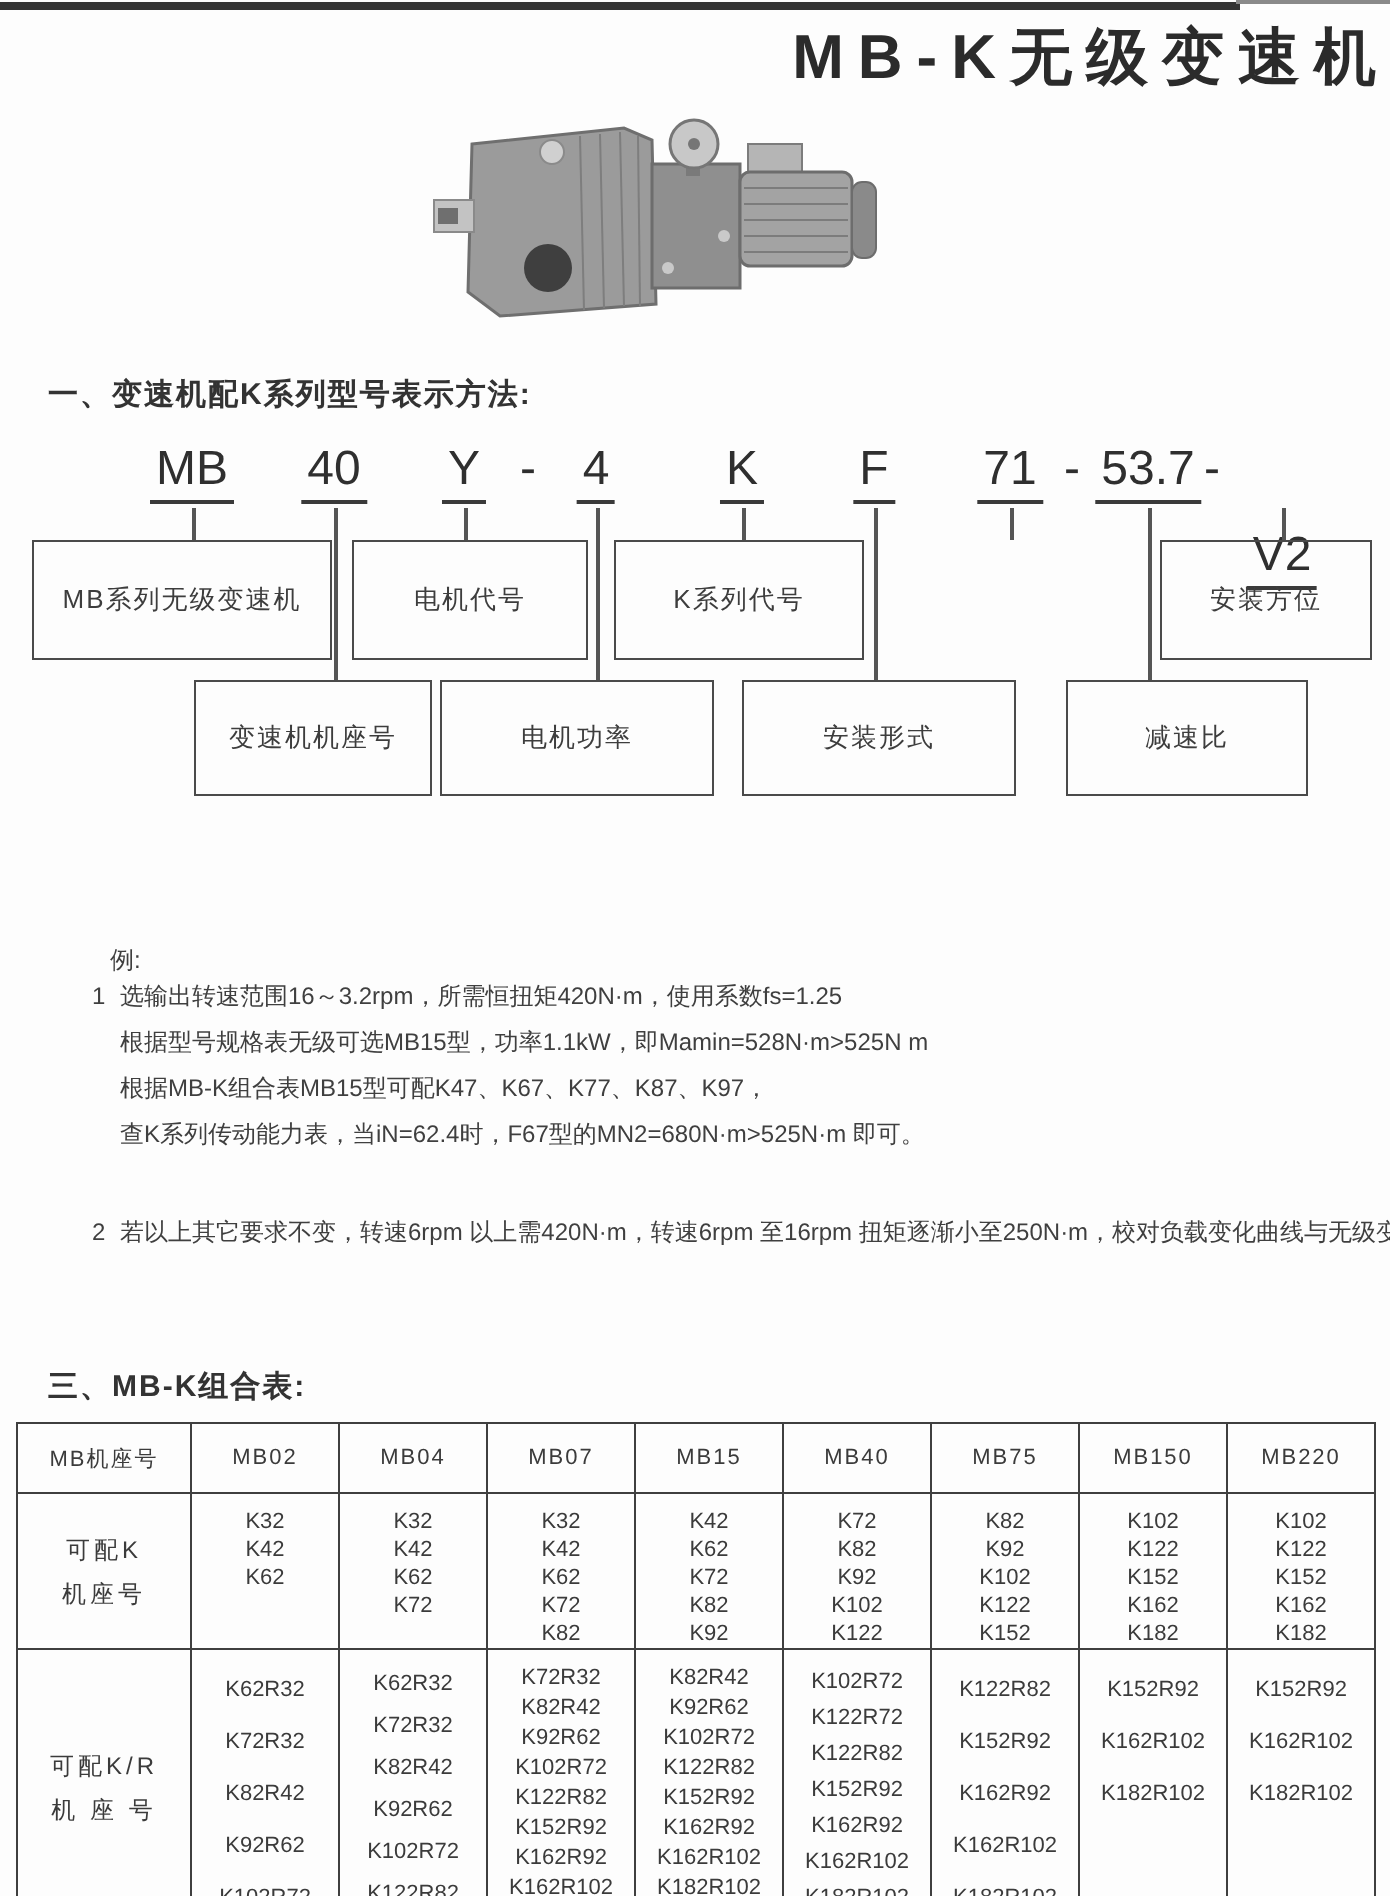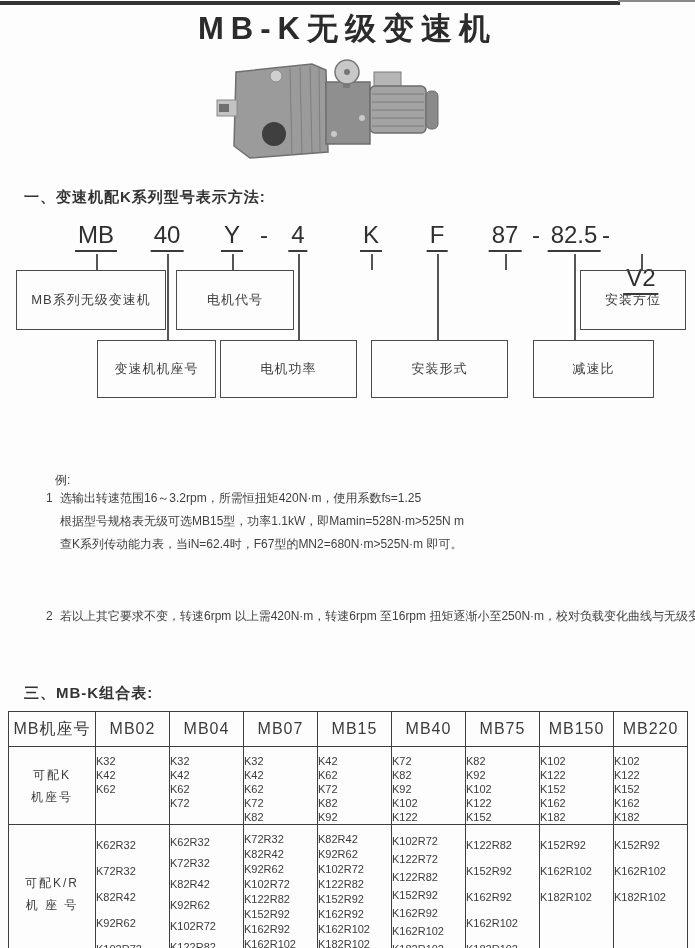--- a/index.html
+++ b/index.html
@@ -13,21 +13,21 @@
   }
   .page{position:absolute;left:0;top:0;width:695px;height:948px;}
 
   
   .top-bar{position:absolute;left:0;top:1px;width:620px;height:4px;background:#343434;}
   .top-bar-right{position:absolute;left:618px;top:0;width:77px;height:2px;background:#8a8a8a;}
 
   
   .doc-title{
     position:absolute;left:0;top:8px;width:695px;
-    text-align:center;font-size:31px;font-weight:700;letter-spacing:7px;
+    text-align:right;font-size:31px;font-weight:700;letter-spacing:7px;
     color:#2b2b2b;white-space:nowrap;
   }
 
   
   .photo{position:absolute;left:216px;top:56px;width:228px;height:114px;}
 
   
   .sec-heading{position:absolute;left:24px;font-size:15px;font-weight:700;color:#333;letter-spacing:1px;}
   .sec1{top:188px;}
   .sec2{top:438px;}
@@ -79,28 +79,28 @@
 
   
   .combo-table{
     position:absolute;left:8px;top:711px;width:680px;
     border-collapse:collapse;table-layout:fixed;
     font-size:11px;color:#3b3b3b;
   }
   .combo-table col.label-col{width:87px;}
   .combo-table th,.combo-table td{border:1.5px solid #3f3f3f;padding:0;}
   .combo-table thead tr{height:35px;}
-  .combo-table thead th{font-size:16px;font-weight:400;text-align:center;letter-spacing:1px;}
+  .combo-table thead th{font-size:11px;font-weight:400;text-align:center;letter-spacing:1px;}
   .combo-table tr.data-row-0{height:73px;}
   .combo-table tr.data-row-1{height:122px;}
   .combo-table tbody th{
     font-size:12px;font-weight:400;text-align:center;vertical-align:middle;
     line-height:22px;letter-spacing:2px;
   }
-  .combo-table td{text-align:left;vertical-align:top;padding-top:7px;}
+  .combo-table td{text-align:center;vertical-align:top;padding-top:7px;}
   .combo-table td div{white-space:nowrap;}
 </style>
 </head>
 <body>
 
 <div class="page">
 
   <div class="top-bar"></div>
   <div class="top-bar-right"></div>
 
@@ -146,54 +146,56 @@
   <div class="sec-heading sec1">一、变速机配K系列型号表示方法:</div>
 
   <div class="diagram">
     <span class="code-part u cp0">MB</span>
     <span class="code-part u cp1">40</span>
     <span class="code-part u cp2">Y</span>
     <span class="code-part cp3">-</span>
     <span class="code-part u cp4">4</span>
     <span class="code-part u cp5">K</span>
     <span class="code-part u cp6">F</span>
-    <span class="code-part u cp7">87</span>
+    <span class="code-part u cp7">71</span>
     <span class="code-part cp8">-</span>
-    <span class="code-part u cp9">82.5</span>
+    <span class="code-part u cp9">53.7</span>
     <span class="code-part cp10">-</span>
     <span class="code-part u cp11">V2</span>
 
     <div class="conn short cx0"></div>
     <div class="conn short cx1"></div>
     <div class="conn short cx2"></div>
     <div class="conn short cx3"></div>
     <div class="conn short cx4"></div>
     <div class="conn long cx5"></div>
     <div class="conn long cx6"></div>
     <div class="conn long cx7"></div>
     <div class="conn long cx8"></div>
 
     <div class="dbox rowA tb0">MB系列无级变速机</div>
     <div class="dbox rowA tb1">电机代号</div>
+    <div class="dbox rowA tb2">K系列代号</div>
     <div class="dbox rowA tb4">安装方位</div>
 
     <div class="dbox rowB bb0">变速机机座号</div>
     <div class="dbox rowB bb1">电机功率</div>
     <div class="dbox rowB bb3">减速比</div>
     <div class="dbox rowB bb2">安装形式</div>
   </div>
 
 
   <div class="example-label">例:</div>
 
   <div class="sel-item item1">
     <span class="item-no">1</span>
     <div class="item-lines">
       <div class="line">选输出转速范围16～3.2rpm，所需恒扭矩420N·m，使用系数fs=1.25</div>
       <div class="line">根据型号规格表无级可选MB15型，功率1.1kW，即Mamin=528N·m&gt;525N m</div>
+      <div class="line">根据MB-K组合表MB15型可配K47、K67、K77、K87、K97，</div>
       <div class="line">查K系列传动能力表，当iN=62.4时，F67型的MN2=680N·m&gt;525N·m 即可。</div>
     </div>
   </div>
 
   <div class="sel-item item2">
     <span class="item-no">2</span>
     <div class="item-lines">
       <div class="line">若以上其它要求不变，转速6rpm 以上需420N·m，转速6rpm 至16rpm 扭矩逐渐小至250N·m，校对负载变化曲线与无级变速</div>
     </div>
   </div>

